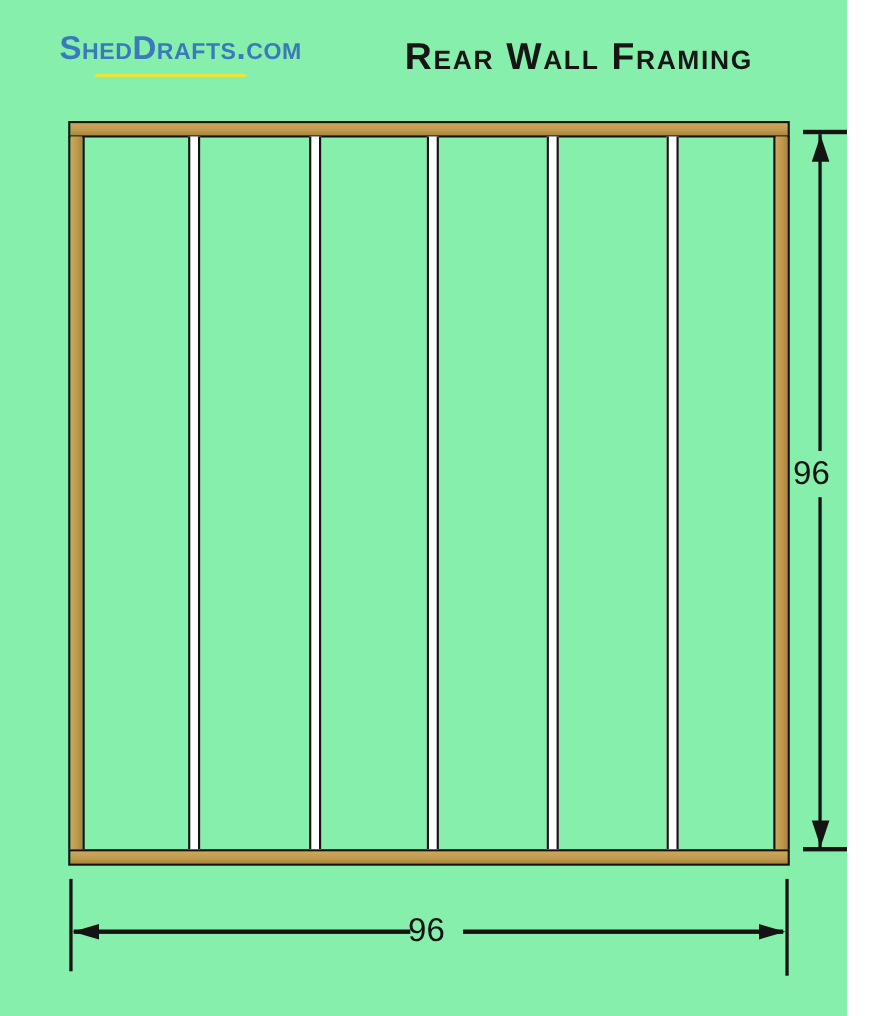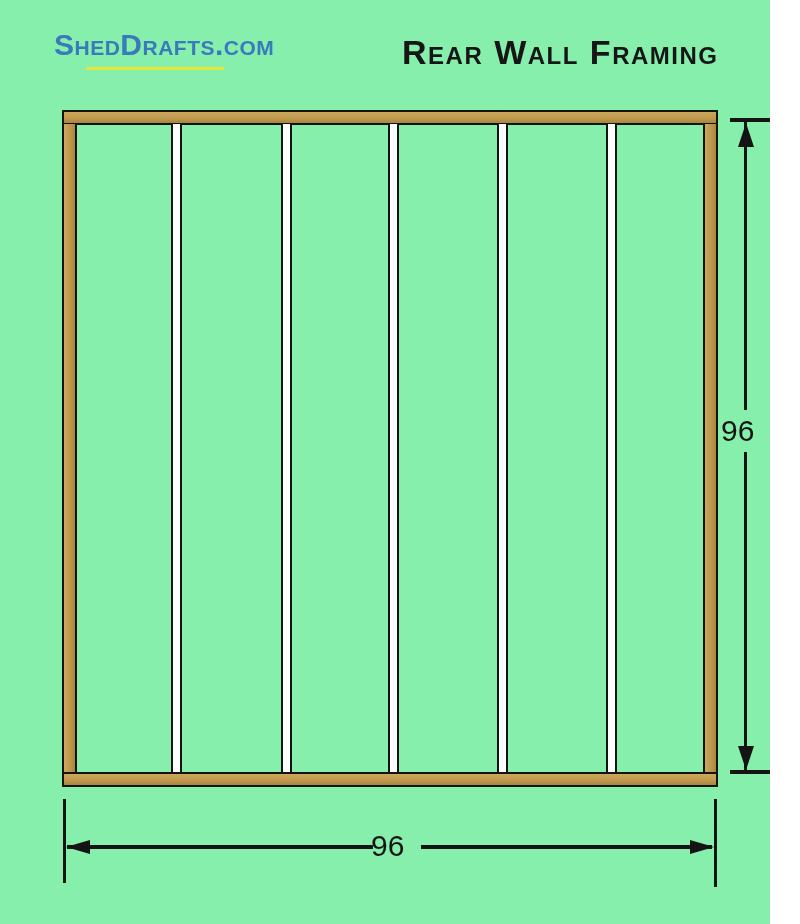--- a/index.html
+++ b/index.html
@@ -30,21 +30,21 @@
   }
   .logo-underline {
     left: 86px;
     top: 67px;
     width: 138px;
     height: 3px;
     background: #e8e63b;
     border-radius: 2px;
   }
   .drawing-title {
-    left: 402px;
+    left: 368px;
     top: 33px;
     font-size: 34px;
     font-weight: 600;
     font-variant: small-caps;
     letter-spacing: 1.5px;
     color: #161616;
     white-space: nowrap;
   }
 
   

